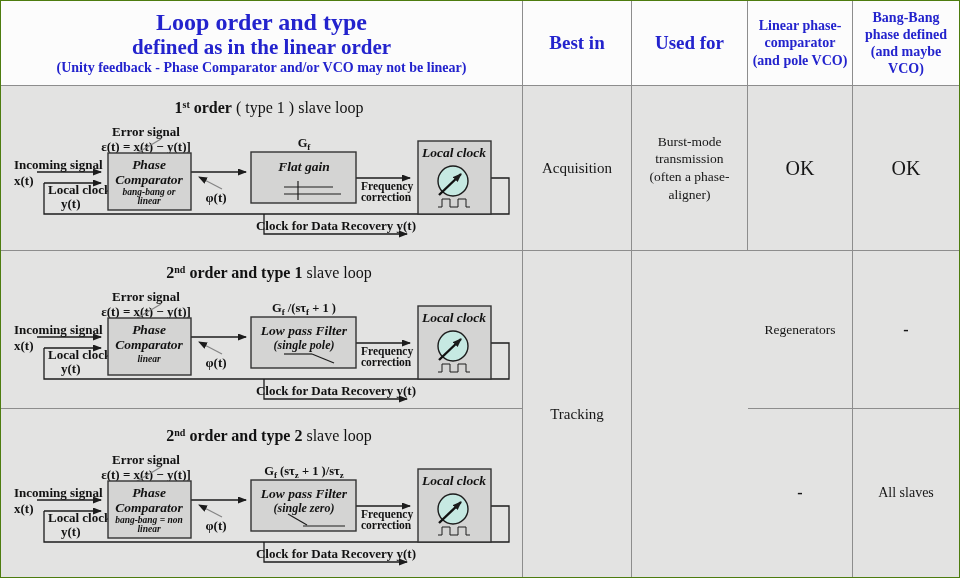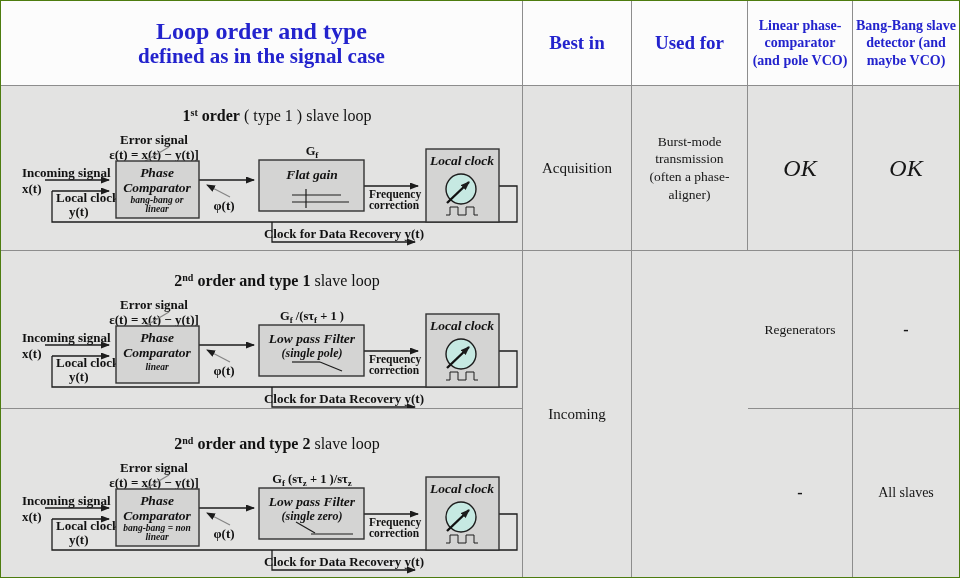--- a/index.html
+++ b/index.html
@@ -18,23 +18,23 @@
   .hcell{background:#fcfcfc;display:flex;flex-direction:column;align-items:center;justify-content:center;text-align:center;color:#2323cd;}
   .tcell{display:flex;align-items:center;justify-content:center;text-align:center;padding:2px 6px;}
   .title1{font-size:24px;font-weight:bold;line-height:1.1;}
   .title2{font-size:21px;font-weight:bold;line-height:1.15;}
   .title3{font-size:14px;font-weight:bold;line-height:1.3;}
   .colhead-lg{font-size:19px;font-weight:bold;}
   .colhead-sm{font-size:14px;font-weight:bold;line-height:1.22;padding:0 3px;}
   .t15{font-size:15px;}
   .t14{font-size:14px;line-height:1.3;}
   .t135{font-size:13.5px;line-height:1.3;}
-  .t20{font-size:24px;font-style:italic;}
+  .t20{font-size:20px;}
   .dash{font-size:16px;font-weight:bold;}
-  .dcell{position:relative;padding:8px;}
+  .dcell{position:relative;padding:0;}
   svg.diag{display:block;}
   .dt{font:16px "Liberation Serif","DejaVu Serif",serif;fill:#121212;}
   .dt .b{font-weight:bold;}
   .dt .sup{font-size:10px;font-weight:bold;}
   .dl{font:bold 13px "Liberation Serif","DejaVu Serif",serif;fill:#121212;}
   .di{font:italic bold 13.5px "Liberation Serif","DejaVu Serif",serif;fill:#121212;}
   .di2{font:italic bold 12px "Liberation Serif","DejaVu Serif",serif;fill:#121212;}
   .ds{font:italic bold 9.5px "Liberation Serif","DejaVu Serif",serif;fill:#121212;}
   .dg{font:bold 12.5px "Liberation Serif","DejaVu Serif",serif;fill:#121212;}
   .dg .sub{font-size:9px;}
@@ -46,33 +46,34 @@
   .gwire{stroke:#858585;stroke-width:1.2;}
   .vcoarrow{stroke:#111;stroke-width:2.4;}
 </style>
 </head>
 <body>
 
 <div class="tbl">
 
   <div class="cell hcell">
     <div class="title1">Loop order and type</div>
-    <div class="title2">defined as in the signal case</div>
+    <div class="title2">defined as in the linear order</div>
+    <div class="title3">(Unity feedback  - Phase Comparator and/or VCO may not be linear)</div>
   </div>
   <div class="cell hcell colhead-lg">
     <span>Best in</span>
   </div>
   <div class="cell hcell colhead-lg">
     <span>Used for</span>
   </div>
   <div class="cell hcell colhead-sm">
     <span>Linear phase-comparator (and pole VCO)</span>
   </div>
   <div class="cell hcell colhead-sm nbr">
-    <span>Bang-Bang slave detector (and maybe VCO)</span>
+    <span>Bang-Bang phase defined (and maybe VCO)</span>
   </div>
 
   <div class="cell dcell">
     <svg class="diag" width="521" height="164" viewBox="0 0 521 164">
       <defs>
         <marker id="a1" markerUnits="userSpaceOnUse" markerWidth="9" markerHeight="7" refX="8" refY="3.5" orient="auto">
             <path d="M0,0 L9,3.5 L0,7 Z" fill="#1c1c1c"></path>
           </marker>
         <marker id="g1" markerUnits="userSpaceOnUse" markerWidth="9" markerHeight="7" refX="8" refY="3.5" orient="auto">
             <path d="M0,0 L9,3.5 L0,7 Z" fill="#858585"></path>
@@ -177,21 +178,21 @@
       <text class="dsm" x="360" y="115">correction</text>
       <rect class="blockbox" x="417" y="55" width="73" height="73"></rect>
       <text class="di" x="453" y="71" text-anchor="middle">Local clock</text>
       <circle class="vco" cx="452" cy="95" r="15"></circle>
       <line class="vcoarrow" x1="438" y1="109" x2="460" y2="88" marker-end="url(#a2)"></line>
       <path class="w" d="M437 121 h4 v-8 h8 v8 h8 v-8 h8 v8 h4" fill="none" stroke="#1c1c1c"></path>
       <text class="dl" x="335" y="144" text-anchor="middle">Clock for Data Recovery y(t)</text>
     </svg>
   </div>
   <div class="cell tcell t15 nbb" style="grid-column:2;grid-row:3/5;">
-      <span>Incoming</span>
+      <span>Tracking</span>
     </div>
   <div class="cell tcell t135" style="grid-column:4;grid-row:3;">
       <span>Regenerators</span>
     </div>
   <div class="cell tcell dash nbr" style="grid-column:5;grid-row:3;">
       <span>-</span>
     </div>
 
   <div class="cell dcell nbb" style="grid-column:1;grid-row:4;">
     <svg class="diag" width="521" height="167" viewBox="0 0 521 167">

